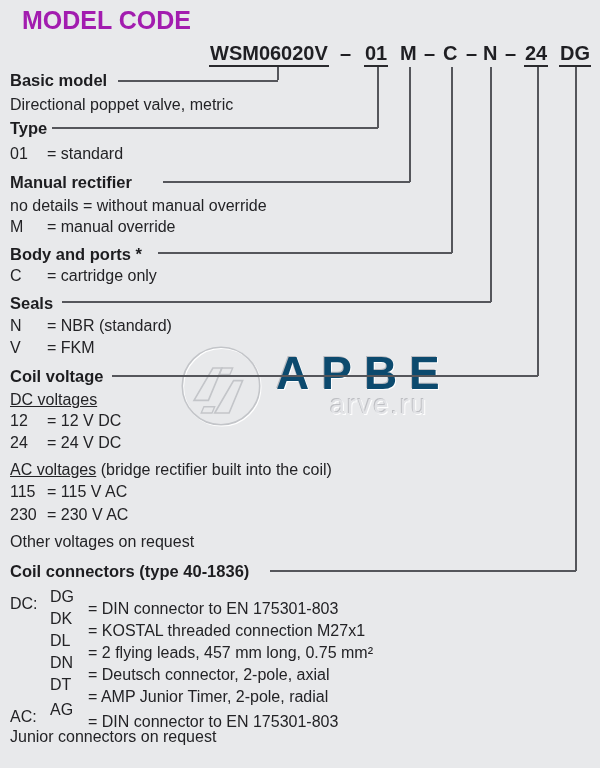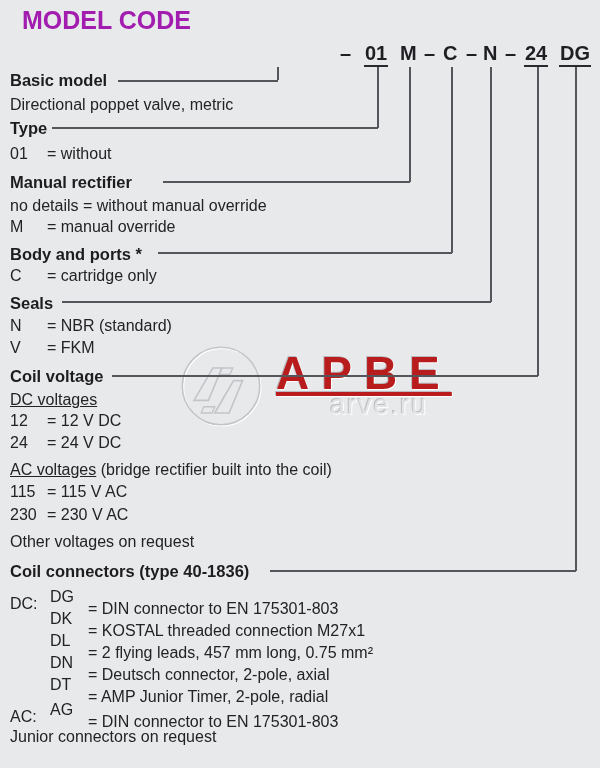--- a/index.html
+++ b/index.html
@@ -30,23 +30,22 @@
   .code-col{position:absolute;left:0;top:0;}
   .desc-col{position:absolute;left:37px;top:0;}
   .pfx-col{position:absolute;left:0;top:7px;}
   .code2-col{position:absolute;left:40px;top:0;}
   .desc2-col{position:absolute;left:78px;top:0;margin-top:12px;}
   .subu{text-decoration:underline;}
   .watermark{position:absolute;z-index:0;}
   .wm-brand{
     position:absolute;left:276px;top:346px;
     font-size:46px;font-weight:bold;letter-spacing:12px;
-    color:#b91c1c;
+    color:#0c4a6e;
     text-shadow:-1px -1px 0 rgba(148,150,156,0.55), 1px 1px 0 rgba(255,255,255,0.95);
-    text-decoration:underline;
   }
   .wm-domain{
     position:absolute;left:330px;top:390px;
     font-size:27px;letter-spacing:2px;
     color:#e2e3e6;
     text-shadow:-1px -1px 0 rgba(148,150,156,0.5), 1px 1px 0 rgba(255,255,255,0.95);
   }
   .wm-logo{position:absolute;left:176px;top:341px;width:90px;height:90px;}
   .content{position:relative;z-index:1;}
 </style>
@@ -65,20 +64,21 @@
       <path d="M -19 23 H -7 L -10 30 H -22 Z" fill="none" stroke="#c3c5c9" stroke-width="1.5"></path>
     </svg>
     <div class="wm-brand">АРВЕ</div>
     <div class="wm-domain">arve.ru</div>
   </div>
 
   <div class="content">
     <h1 class="title">MODEL CODE</h1>
 
     <div class="code-line">
+      <span class="seg u" style="left:209px">WSM06020V</span>
       <span class="seg" style="left:340px">–</span>
       <span class="seg u" style="left:364px">01</span>
       <span class="seg" style="left:400px">M</span>
       <span class="seg" style="left:424px">–</span>
       <span class="seg" style="left:443px">C</span>
       <span class="seg" style="left:466px">–</span>
       <span class="seg" style="left:483px">N</span>
       <span class="seg" style="left:505px">–</span>
       <span class="seg u" style="left:524px">24</span>
       <span class="seg u" style="left:559px">DG</span>
@@ -99,21 +99,21 @@
     <div class="hline" style="left:62px;top:301px;width:429px"></div>
     <div class="hline" style="left:112px;top:375px;width:426px"></div>
     <div class="hline" style="left:270px;top:570px;width:306px"></div>
 
     <div class="row bold" style="top:71px">Basic model</div>
     <div class="row" style="top:96px">Directional poppet valve, metric</div>
 
     <div class="row bold" style="top:119px">Type</div>
     <div class="row" style="top:145px">
       <span class="code-col">01</span>
-      <span class="desc-col">= without</span>
+      <span class="desc-col">= standard</span>
     </div>
 
     <div class="row bold" style="top:173px">Manual rectifier</div>
     <div class="row" style="top:197px">no details = without manual override</div>
     <div class="row" style="top:218px">
       <span class="code-col">M</span>
       <span class="desc-col">= manual override</span>
     </div>
 
     <div class="row bold" style="top:245px">Body and ports *</div>

